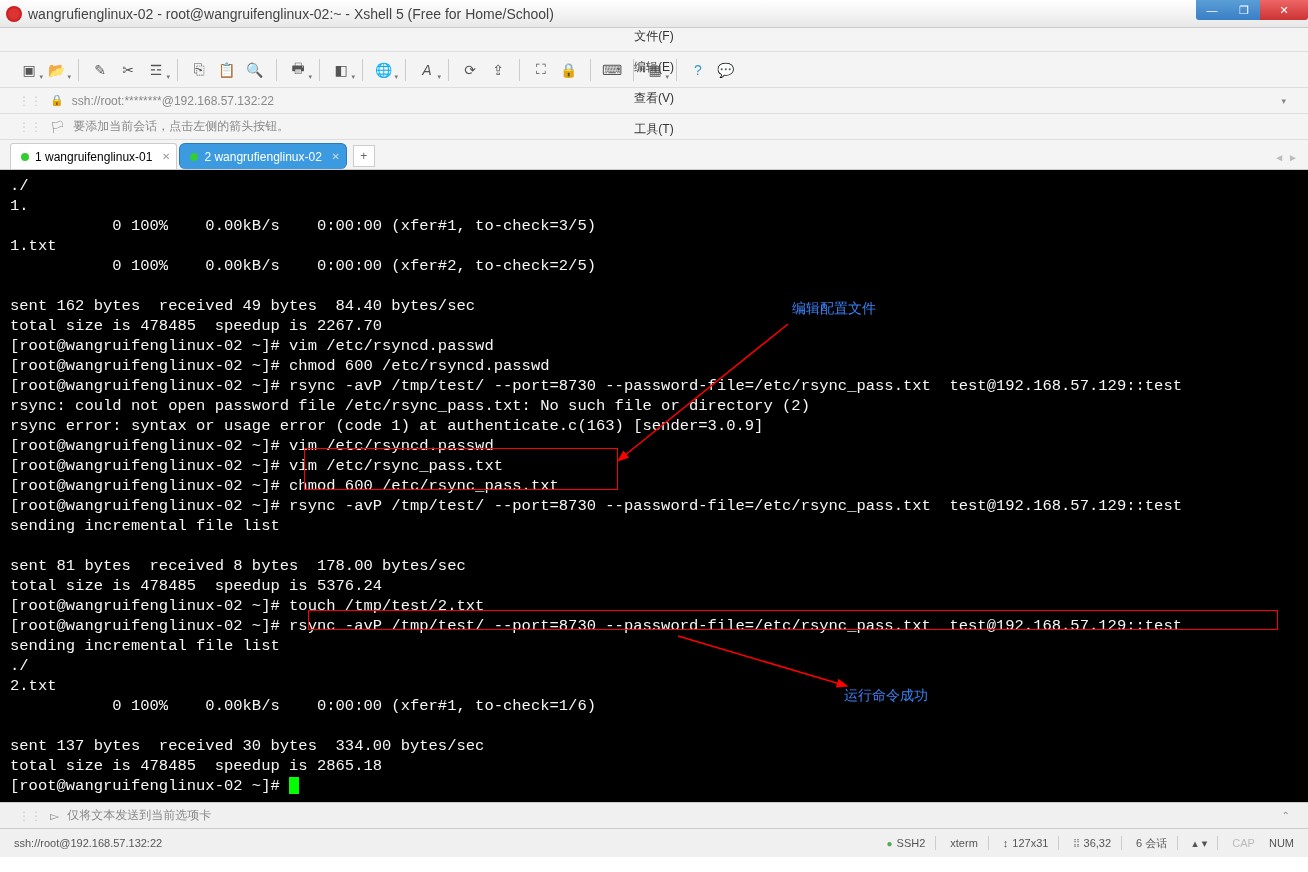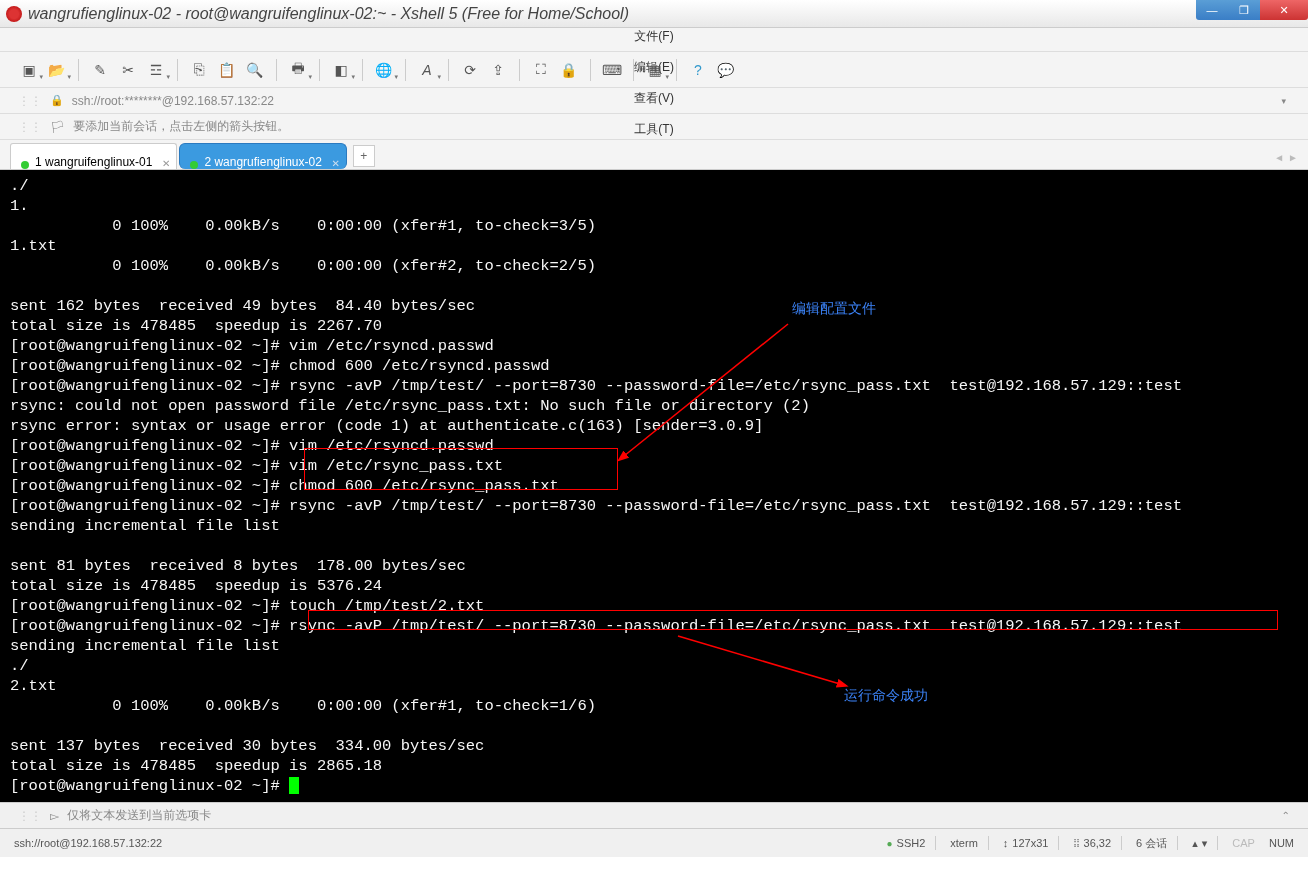--- a/index.html
+++ b/index.html
@@ -1,21 +1,21 @@
 <!DOCTYPE html>
 <html><head>
 <meta charset="utf-8">
 <style>
 * { margin: 0; padding: 0; box-sizing: border-box; }
 body { font-family: "Microsoft YaHei", Tahoma, sans-serif; font-size: 12px; background: #fff; width: 1308px; height: 872px; overflow: hidden; position: relative; }
 
 
 .titlebar { height: 28px; background: linear-gradient(#fff, #e8e8e8); border-bottom: 1px solid #ccc; display: flex; align-items: center; padding: 0 6px; position: relative; }
 .titlebar .app-icon { width: 16px; height: 16px; margin-right: 6px; background: radial-gradient(circle, #d33 40%, #a00 100%); border-radius: 50%; }
-.titlebar .title-text { color: #444; font-size: 16px; font-style: italic; }
+.titlebar .title-text { color: #444; font-size: 14px; }
 .win-controls { position: absolute; right: 0; top: 0; display: flex; }
 .win-btn { width: 32px; height: 20px; display: flex; align-items: center; justify-content: center; font-size: 11px; color: #fff; }
 .win-min { background: linear-gradient(#5a9ed6, #3a7ec6); border-radius: 0 0 0 3px; }
 .win-max { background: linear-gradient(#5a9ed6, #3a7ec6); }
 .win-close { background: linear-gradient(#e66, #c33); border-radius: 0 0 3px 0; width: 48px; }
 
 
 .menubar { height: 24px; background: #f4f4f4; border-bottom: 1px solid #ddd; display: flex; align-items: center; padding: 0 18px; gap: 14px; flex-direction: column; }
 .menubar span { color: #333; cursor: default; }
 
@@ -28,21 +28,21 @@
 
 .addressbar { height: 26px; background: #f4f4f4; border-bottom: 1px solid #ddd; display: flex; align-items: center; padding: 0 18px; gap: 8px; color: #888; }
 .lock-icon { font-size: 11px; color: #999; }
 .addr-arrow { margin-left: auto; color: #888; font-size: 9px; margin-right: 4px; }
 
 
 .infobar { height: 26px; background: #f4f4f4; border-bottom: 1px solid #ddd; display: flex; align-items: center; padding: 0 18px; gap: 8px; color: #888; }
 
 
 .tabs { height: 30px; background: #f4f4f4; border-bottom: 1px solid #ccc; display: flex; align-items: flex-end; padding: 0 10px; position: relative; }
-.tab { height: 26px; padding: 0 24px 0 10px; display: flex; align-items: flex-end; gap: 6px; border: 1px solid #ccc; border-bottom: none; background: #fff; margin-right: 2px; border-radius: 3px 3px 0 0; position: relative; }
+.tab { height: 26px; padding: 0 24px 0 10px; display: flex; align-items: center; gap: 6px; border: 1px solid #ccc; border-bottom: none; background: #fff; margin-right: 2px; border-radius: 3px 3px 0 0; position: relative; }
 .tab.active { background: #3b9ae0; color: #fff; border-color: #2a7ac0; border-radius: 6px; }
 .tab .dot { width: 8px; height: 8px; border-radius: 50%; }
 .tab .dot.green { background: #3c3; }
 .tab .close-x { position: absolute; right: 6px; font-size: 10px; color: #999; }
 .tab.active .close-x { color: #cde; }
 .tab-add { width: 22px; height: 22px; border: 1px solid #ccc; background: #fff; display: flex; align-items: center; justify-content: center; margin-left: 4px; margin-bottom: 2px; color: #666; }
 .tab-nav { position: absolute; right: 10px; bottom: 6px; color: #bbb; font-size: 10px; display: flex; gap: 4px; }
 
 
 .terminal { background: #000; color: #f6f6f6; font-family: "Courier New", monospace; font-size: 15.5px; line-height: 20px; padding: 6px 10px; height: 632px; position: relative; white-space: pre; overflow: hidden; }

